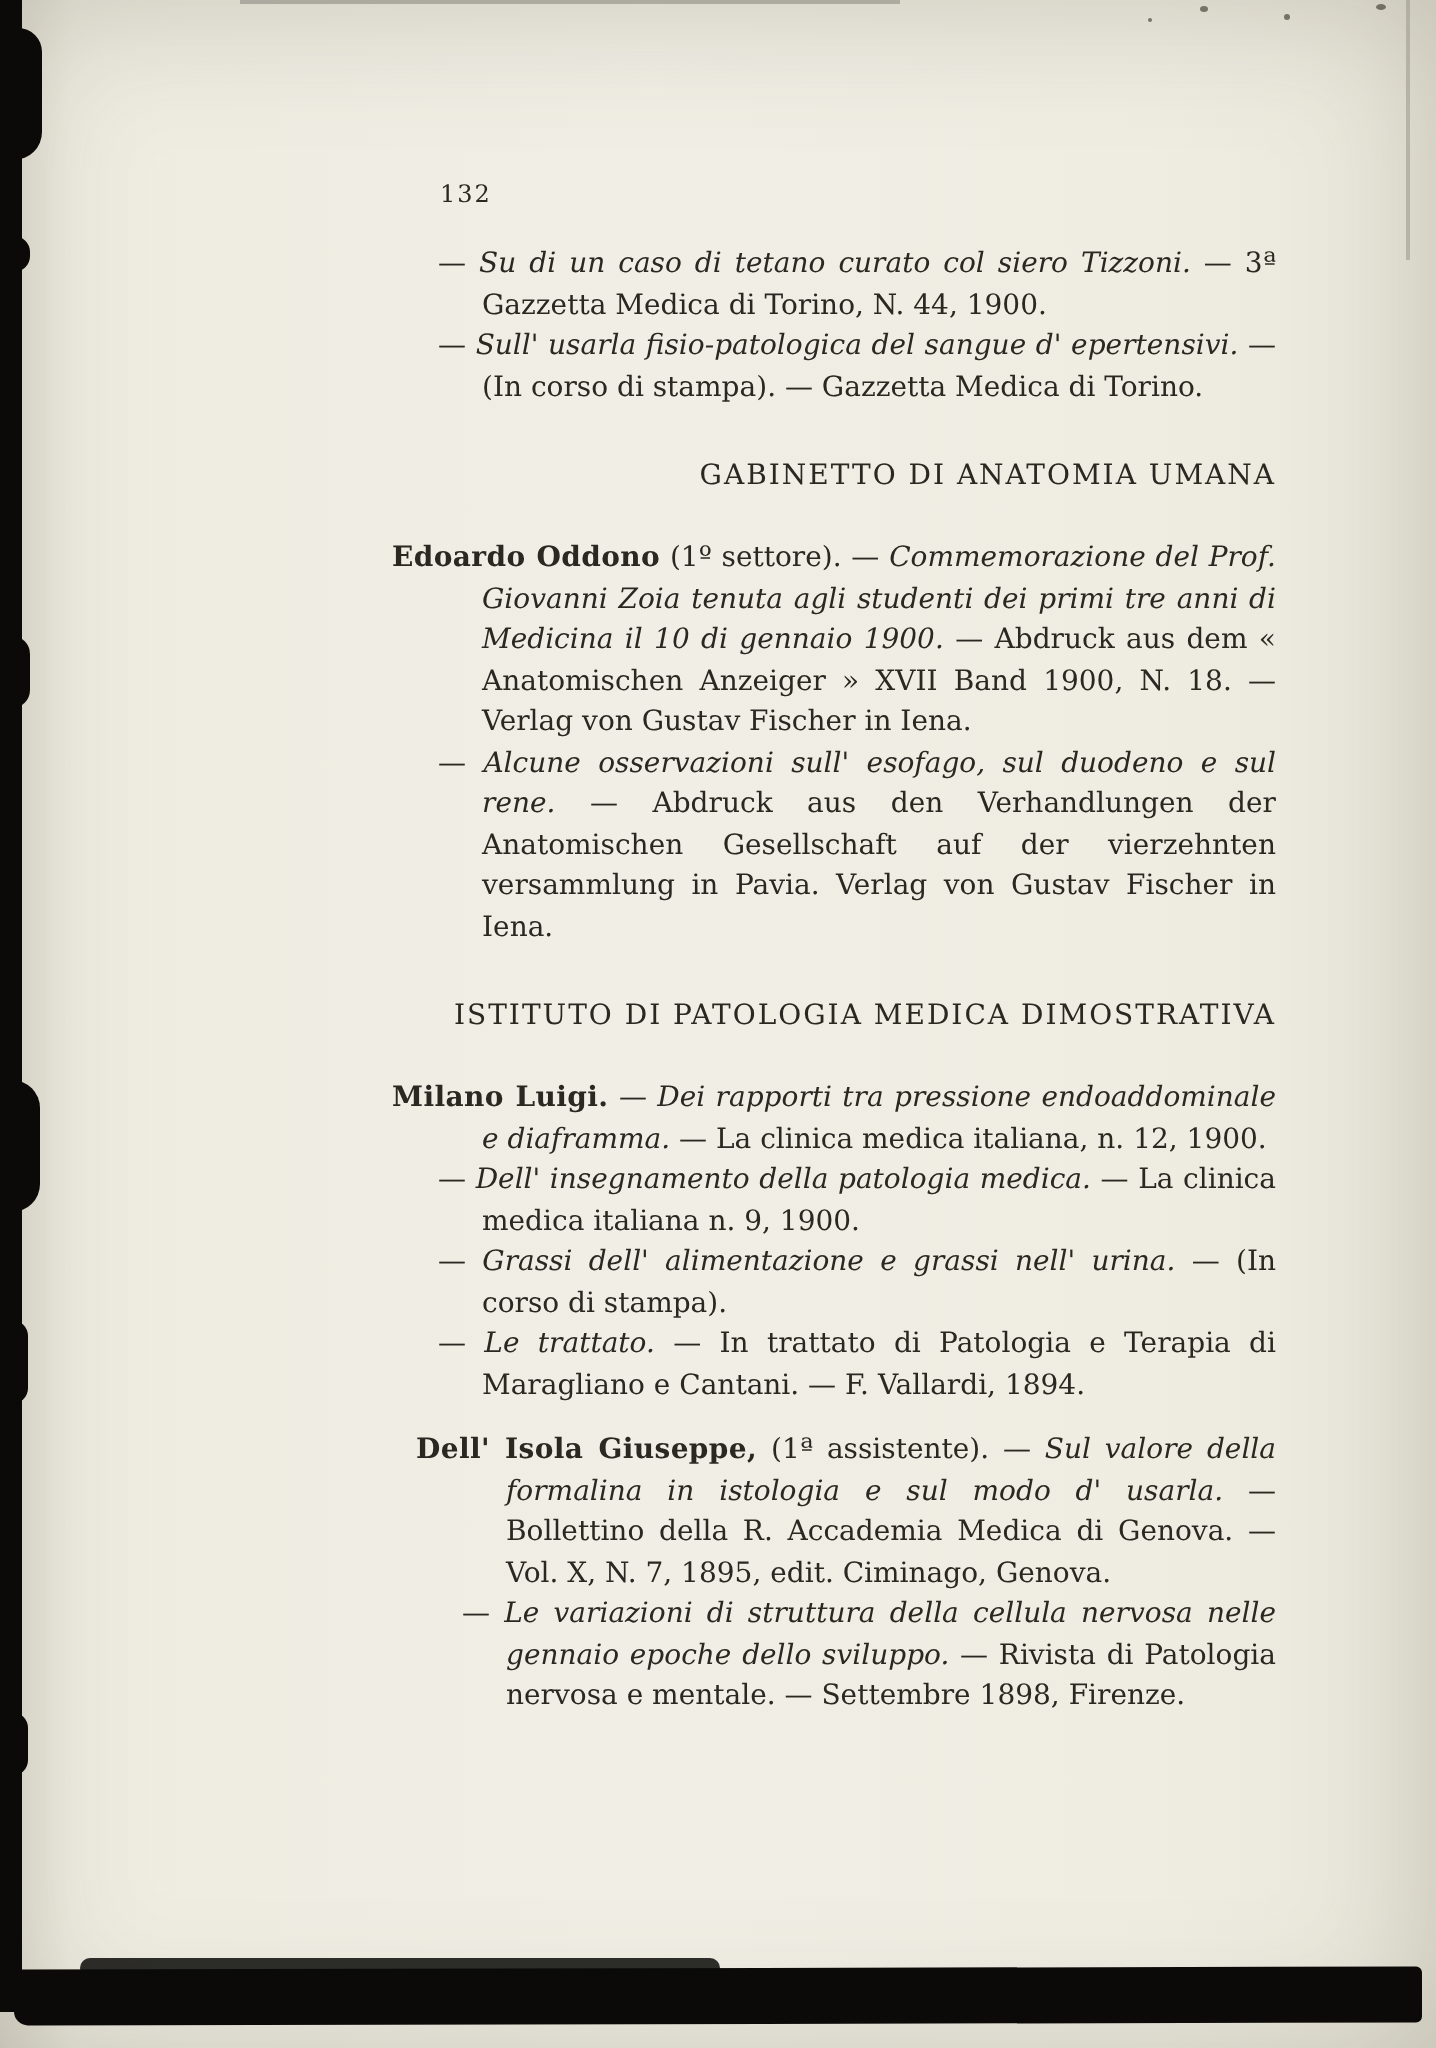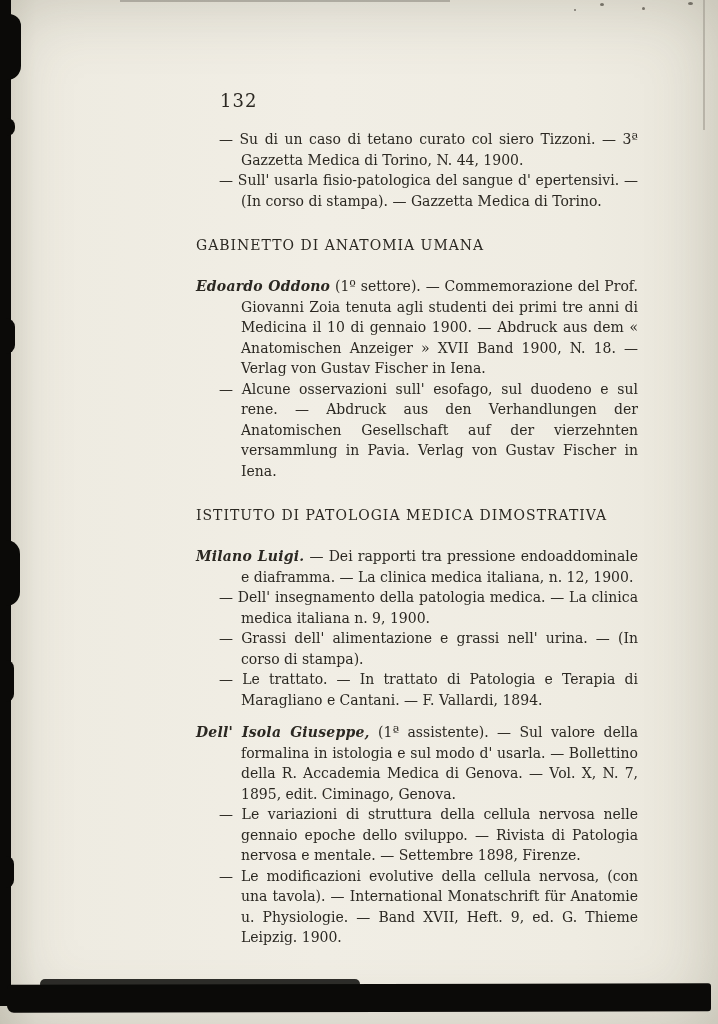--- a/index.html
+++ b/index.html
@@ -44,44 +44,44 @@
   .top-hairline { left: 120px; top: 0; width: 330px; height: 2px; background: #55524a; opacity: 0.35; }
 
   
   .content {
     position: absolute;
     left: 196px;
     top: 90px;
     width: 442px;
   }
   .page-number {
-    font-size: 18px;
+    font-size: 12px;
     letter-spacing: 1px;
     margin: 0 0 18px 24px;
     font-weight: 400;
   }
   .section-heading {
     font-size: 14px;
     font-weight: 400;
     letter-spacing: 1px;
-    text-align: left;
+    text-align: right;
     margin: 26px 0 23px 0;
     white-space: nowrap;
   }
   .entry {
     font-size: 14px;
     line-height: 20.5px;
     text-align: justify;
     padding-left: 45px;
   }
   .dash-entry   { text-indent: -22px; }
   .author-entry { text-indent: -45px; }
-  .entry-group + .entry-group { margin-top: 12px; }
-  .seg-italic { }
-  .seg-bold   { font-weight: 700; letter-spacing: 0.2px; font-style: italic; }
+  .entry-group + .entry-group { margin-top: 12px; margin-left: 12px; }
+  .seg-italic { font-style: italic; }
+  .seg-bold   { font-weight: 700; letter-spacing: 0.2px; }
 </style>
 </head>
 <body>
 
 <div class="page">
 
   <div>
     <div class="artifact edge-left-base"></div>
     <div class="artifact edge-bump-1"></div>
     <div class="artifact edge-bump-2"></div>
@@ -114,18 +114,17 @@
         <h2 class="section-heading">ISTITUTO DI PATOLOGIA MEDICA DIMOSTRATIVA</h2>
         <div class="entry-group">
           <p class="entry author-entry"><span class="seg-bold">Milano Luigi.</span><span class="seg-roman"> — </span><span class="seg-italic">Dei rapporti tra pressione endoaddominale e diaframma.</span><span class="seg-roman"> — La clinica medica italiana, n. 12, 1900.</span></p>
           <p class="entry dash-entry"><span class="seg-roman">— </span><span class="seg-italic">Dell' insegnamento della patologia medica.</span><span class="seg-roman"> — La clinica medica italiana n. 9, 1900.</span></p>
           <p class="entry dash-entry"><span class="seg-roman">— </span><span class="seg-italic">Grassi dell' alimentazione e grassi nell' urina.</span><span class="seg-roman"> — (In corso di stampa).</span></p>
           <p class="entry dash-entry"><span class="seg-roman">— </span><span class="seg-italic">Le trattato.</span><span class="seg-roman"> — In trattato di Patologia e Terapia di Maragliano e Cantani. — F. Vallardi, 1894.</span></p>
         </div>
         <div class="entry-group">
           <p class="entry author-entry"><span class="seg-bold">Dell' Isola Giuseppe,</span><span class="seg-roman"> (1ª assistente). — </span><span class="seg-italic">Sul valore della formalina in istologia e sul modo d' usarla.</span><span class="seg-roman"> — Bollettino della R. Accademia Medica di Genova. — Vol. X, N. 7, 1895, edit. Ciminago, Genova.</span></p>
           <p class="entry dash-entry"><span class="seg-roman">— </span><span class="seg-italic">Le variazioni di struttura della cellula nervosa nelle gennaio epoche dello sviluppo.</span><span class="seg-roman"> — Rivista di Patologia nervosa e mentale. — Settembre 1898, Firenze.</span></p>
-          <p class="entry dash-entry"><span class="seg-roman">— </span><span class="seg-italic">Le modificazioni evolutive della cellula nervosa, (con una tavola).</span><span class="seg-roman"> — International Monatschrift für Anatomie u. Physiologie. — Band XVII, Heft. 9, ed. G. Thieme Leipzig. 1900.</span></p>
         </div>
       </div>
   </main>
 
 </div>
 
 </body></html>

